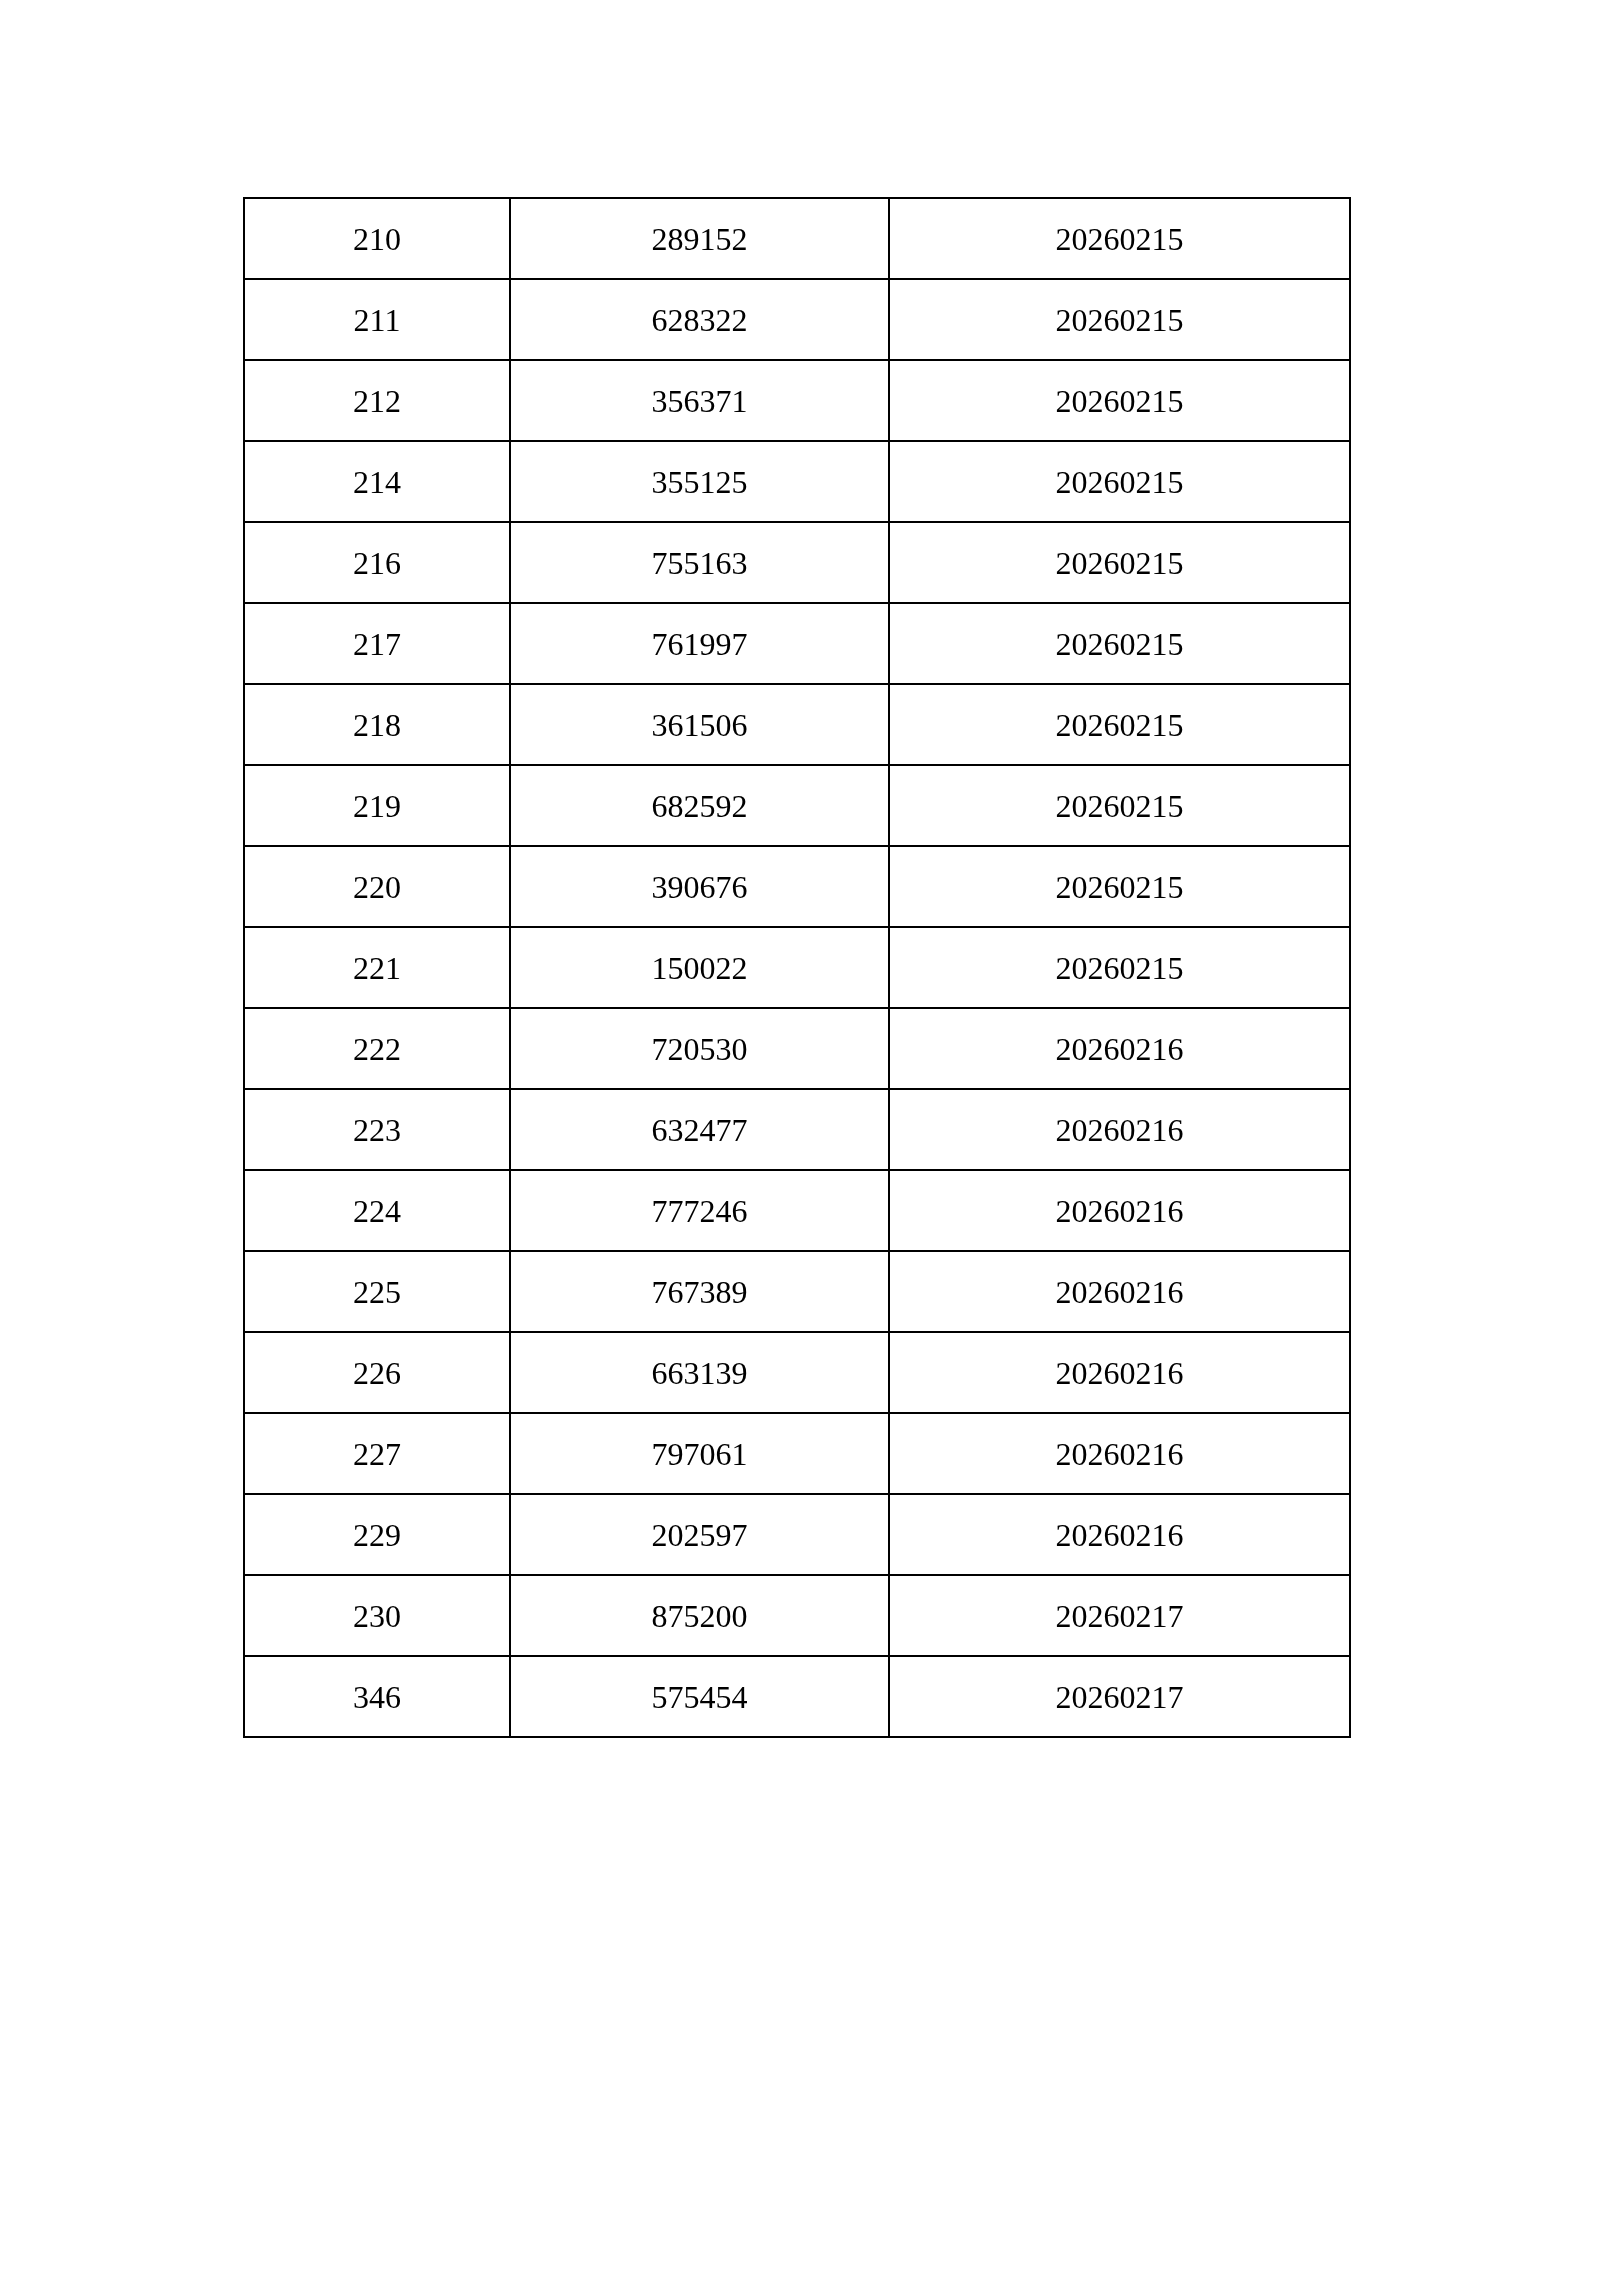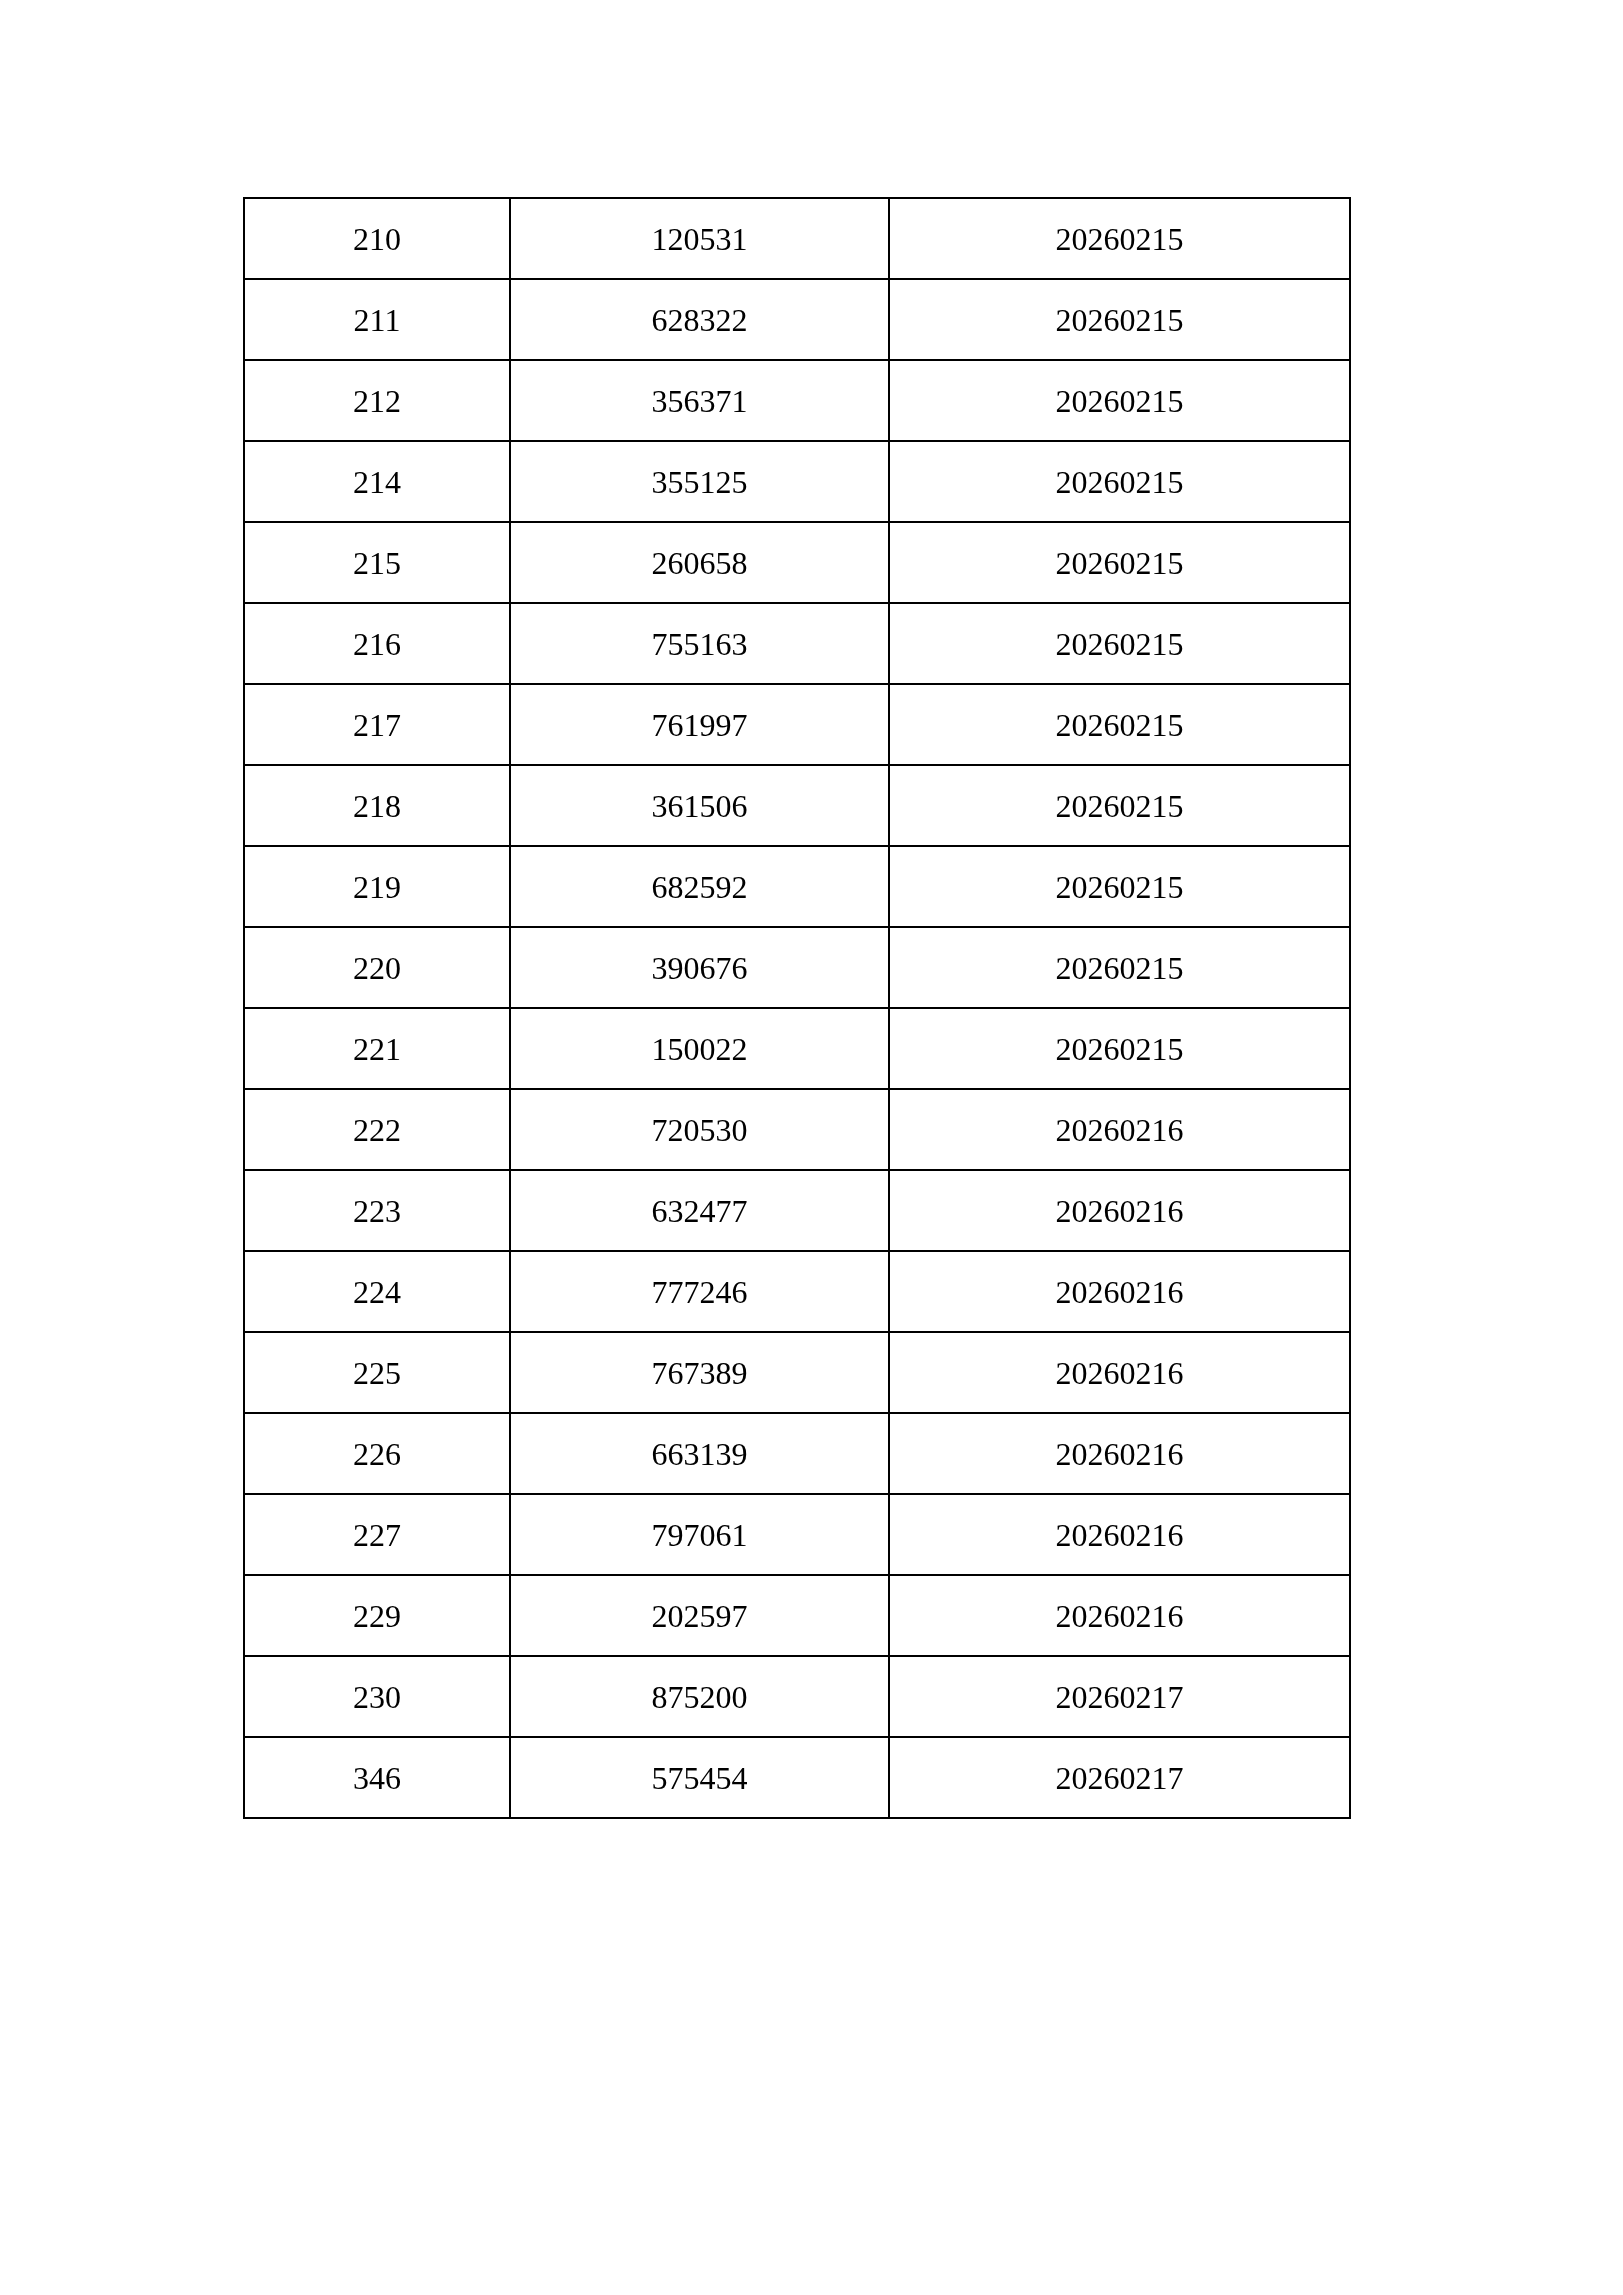--- a/index.html
+++ b/index.html
@@ -51,41 +51,36 @@
 <div class="page">
   <table class="data-table">
     <colgroup>
       <col class="c1">
       <col class="c2">
       <col class="c3">
     </colgroup>
     <tbody id="table-body">
       <tr>
         <td>210</td>
-        <td>120531</td>
+        <td>289152</td>
         <td>20260215</td>
       </tr>
       <tr>
         <td>211</td>
         <td>628322</td>
         <td>20260215</td>
       </tr>
       <tr>
         <td>212</td>
         <td>356371</td>
         <td>20260215</td>
       </tr>
       <tr>
         <td>214</td>
         <td>355125</td>
-        <td>20260215</td>
-      </tr>
-      <tr>
-        <td>215</td>
-        <td>260658</td>
         <td>20260215</td>
       </tr>
       <tr>
         <td>216</td>
         <td>755163</td>
         <td>20260215</td>
       </tr>
       <tr>
         <td>217</td>
         <td>761997</td>

